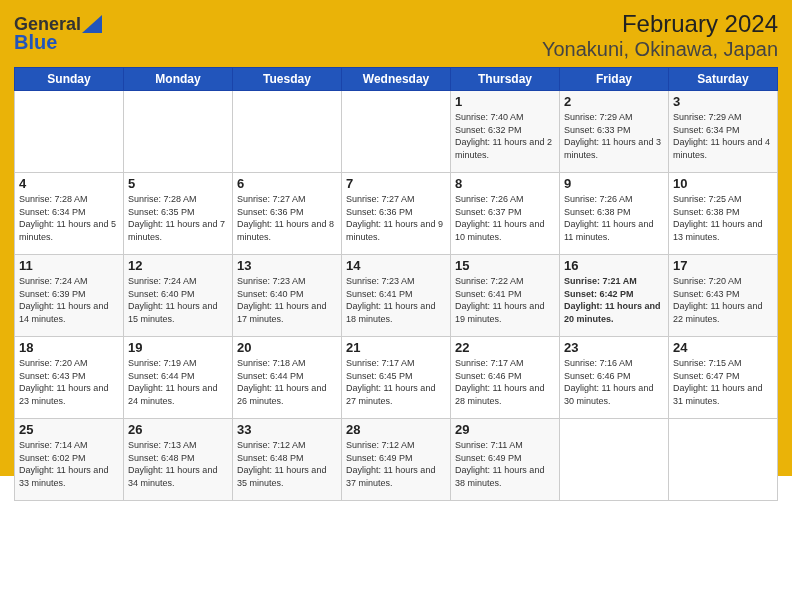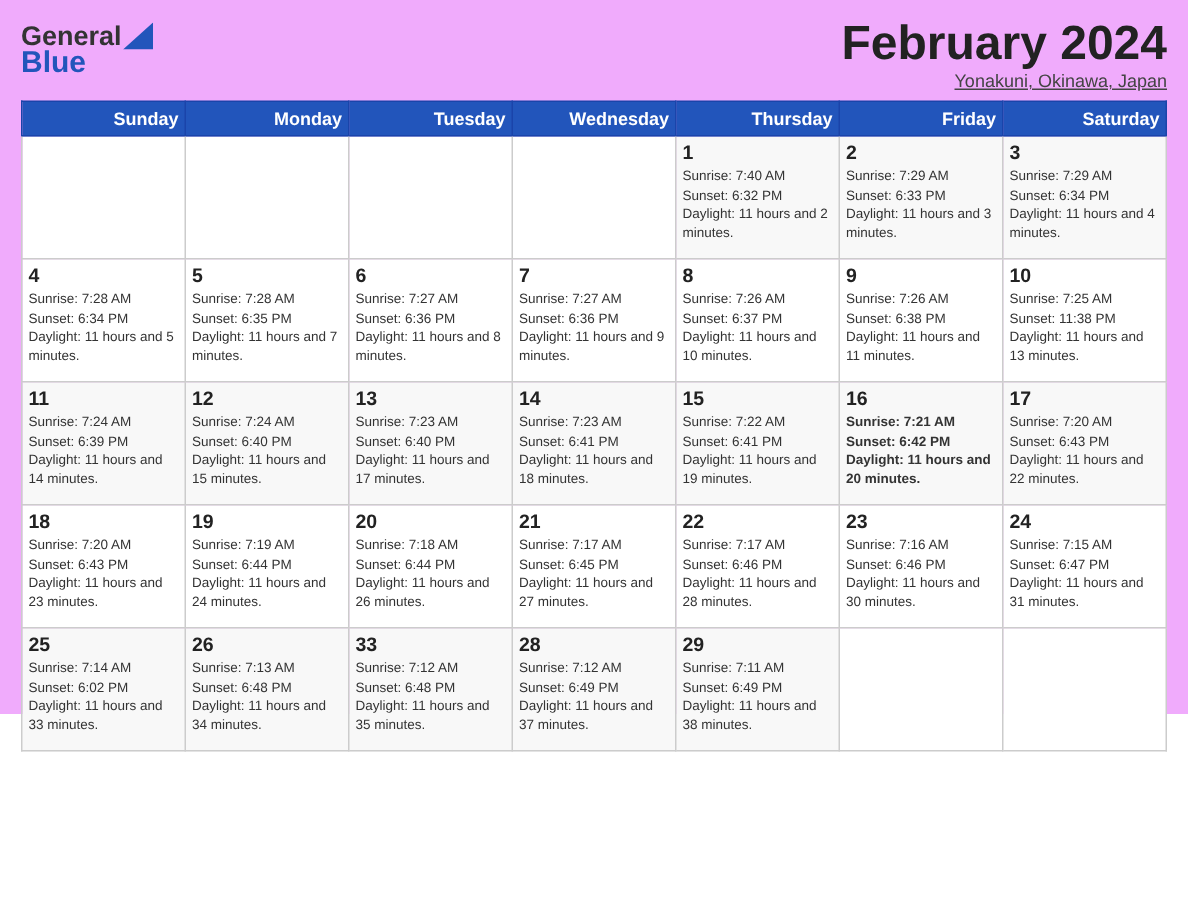--- a/index.html
+++ b/index.html
@@ -6,61 +6,60 @@
     body {
       width: 792px;
       height: 612px;
       font-family: Arial, sans-serif;
       background: #fff;
       overflow: hidden;
     }
     .page {
       width: 792px;
       height: 476px;
-      background: #f0abfc;
+      background: #eab308;
       padding: 10px 14px 10px 14px;
     }
     .header {
       display: flex;
       justify-content: space-between;
       align-items: flex-start;
       margin-bottom: 6px;
     }
     .logo {
       display: flex;
       align-items: center;
       margin-top: 4px;
     }
     .logo-general { color: #333; }
     .logo-blue { color: #2255aa; }
     .title-block {
       text-align: right;
     }
     .calendar-title {
-      font-size: 32px;
-      font-weight: bold;
+      font-size: 24px;
+      font-weight: normal;
       color: #222;
     }
     .calendar-subtitle {
-      font-size: 12px;
+      font-size: 20px;
       color: #444;
-      text-decoration: underline;
     }
     table {
       width: 100%;
       border-collapse: collapse;
       table-layout: fixed;
     }
     thead tr th {
       background-color: #2255bb;
       color: #fff;
       font-size: 12px;
       font-weight: bold;
       padding: 4px 4px;
-      text-align: right;
+      text-align: center;
       border: 1px solid #1a44aa;
     }
     tbody tr td {
       border: 1px solid #ccc;
       vertical-align: top;
       padding: 3px 4px;
       font-size: 9.5px;
       color: #333;
       height: 82px;
       background: #fff;
@@ -175,21 +174,21 @@
           </td>
           <td>
             <div class="day-number">9</div>
             <div class="day-info" style="white-space: pre-line;">Sunrise: 7:26 AM
 Sunset: 6:38 PM
 Daylight: 11 hours and 11 minutes.</div>
           </td>
           <td>
             <div class="day-number">10</div>
             <div class="day-info" style="white-space: pre-line;">Sunrise: 7:25 AM
-Sunset: 11:38 PM
+Sunset: 6:38 PM
 Daylight: 11 hours and 13 minutes.</div>
           </td>
         </tr>
         <tr>
           <td>
             <div class="day-number">11</div>
             <div class="day-info" style="white-space: pre-line;">Sunrise: 7:24 AM
 Sunset: 6:39 PM
 Daylight: 11 hours and 14 minutes.</div>
           </td>

